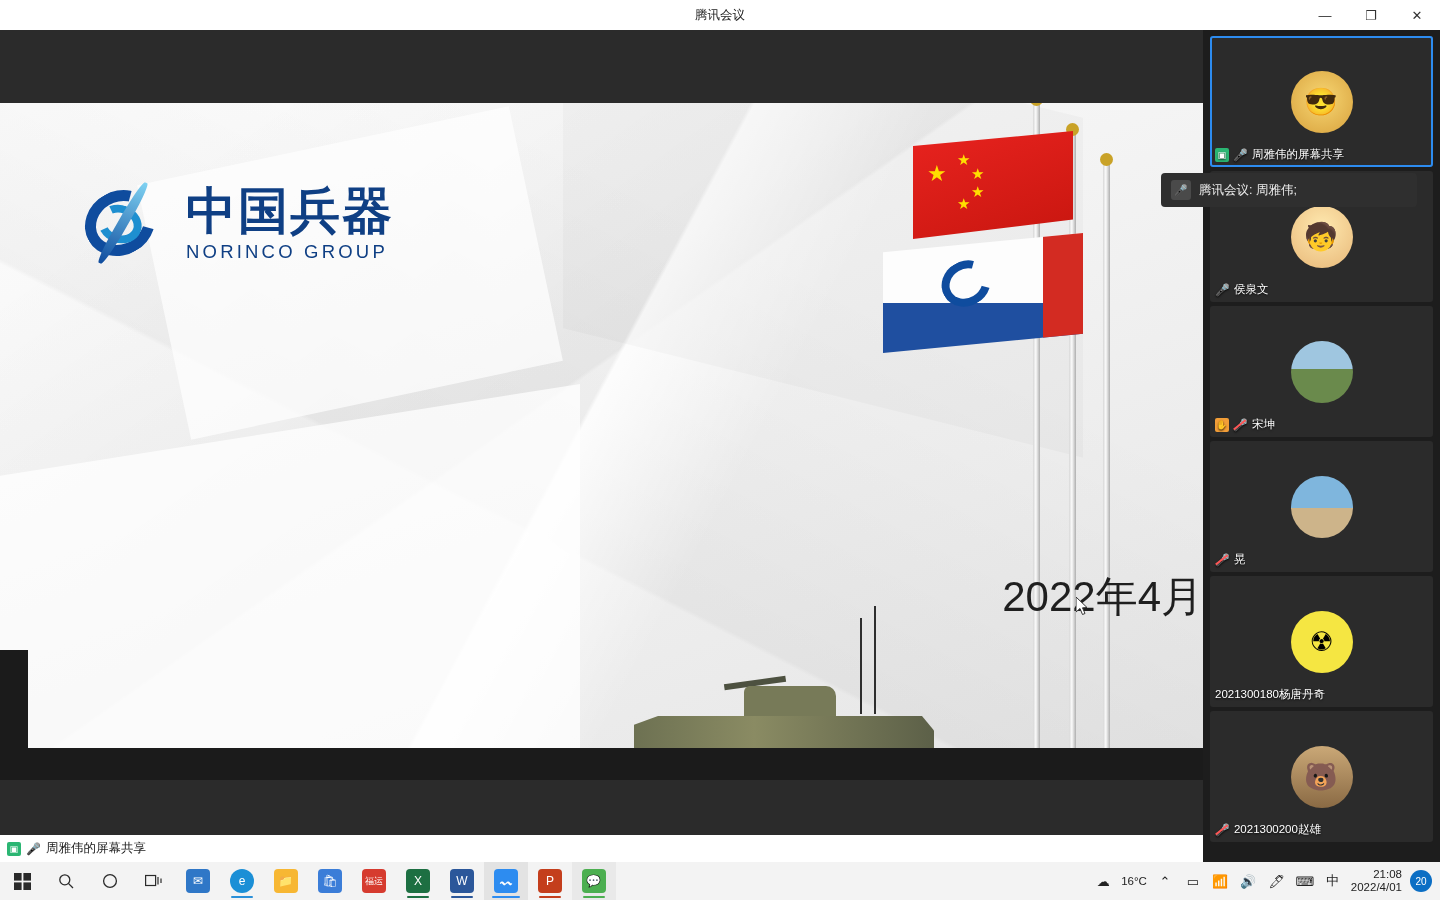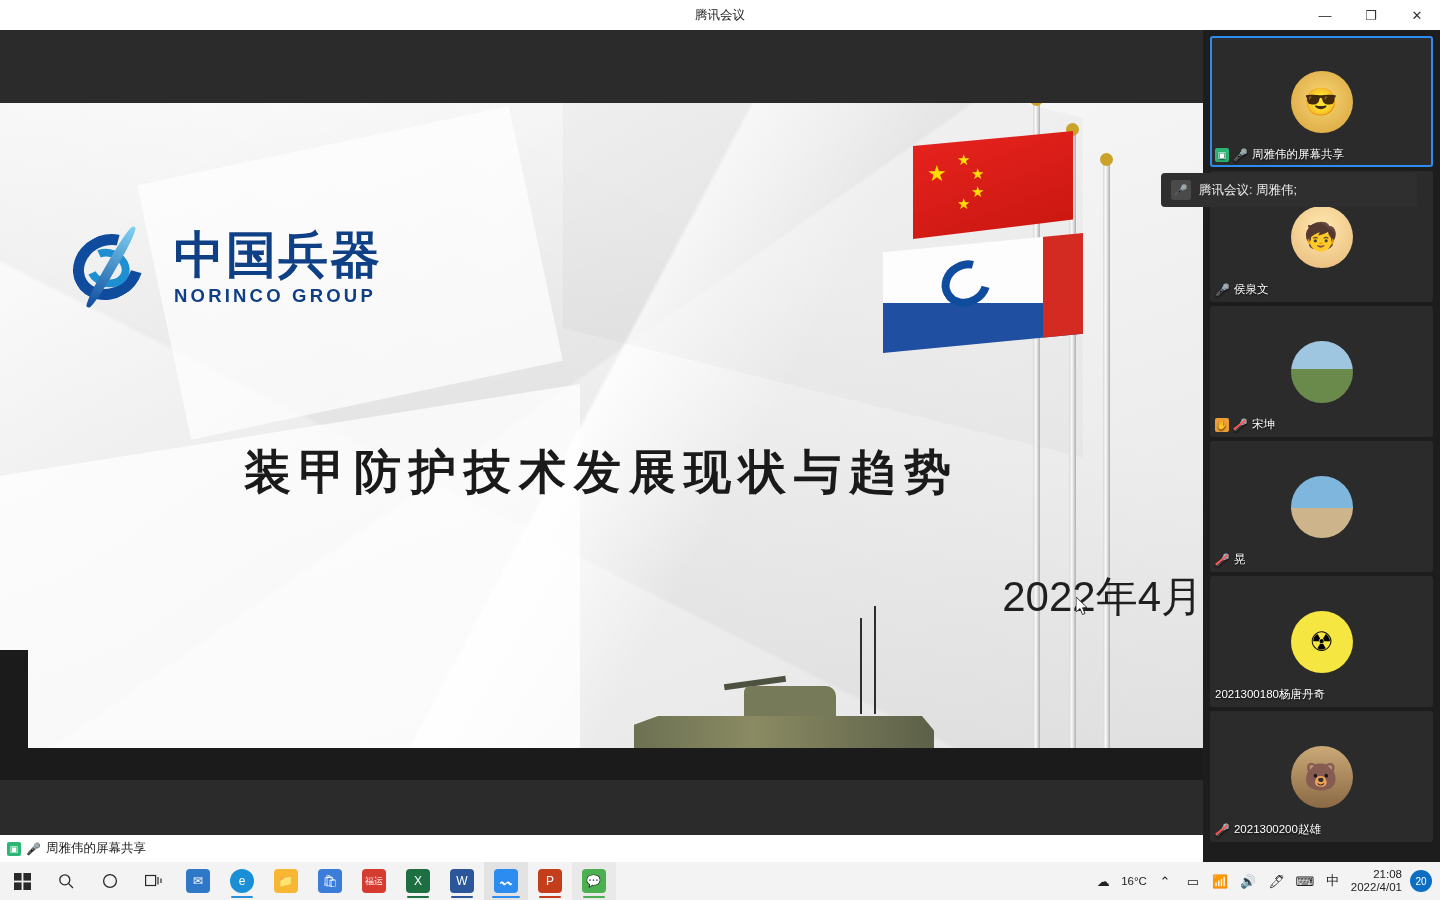--- a/index.html
+++ b/index.html
@@ -54,42 +54,42 @@
     background: rgba(0,0,0,.025);
     transform: skewY(14deg);
   }
   .slide .facet-c {
     position: absolute; left: 160px; top: 40px; width: 380px; height: 260px;
     background: rgba(255,255,255,.7);
     transform: rotate(-12deg);
   }
 
   
-  .logo { position: absolute; left: 64px; top: 78px; display: flex; align-items: center; margin-top: 44px; }
+  .logo { position: absolute; left: 76px; top: 78px; display: flex; align-items: center; }
   .logo-mark { position: relative; width: 110px; height: 86px; }
   .logo-mark .ring {
     position: absolute; left: 8px; top: 10px; width: 72px; height: 64px;
     border: 11px solid #0f4c9e; border-radius: 50%;
     border-right-color: transparent;
     transform: rotate(-30deg);
   }
   .logo-mark .ring2 {
     position: absolute; left: 22px; top: 24px; width: 44px; height: 38px;
     border: 8px solid #1e8fd0; border-radius: 50%;
     border-left-color: transparent;
     transform: rotate(20deg);
   }
   .logo-mark .swoosh {
     position: absolute; left: 42px; top: -4px; width: 10px; height: 92px;
     background: linear-gradient(180deg, #7fd2f2, #0f4c9e);
     transform: rotate(22deg) skewX(-8deg);
     border-radius: 40%;
   }
   .logo-text .cn { font-family: "Liberation Serif", serif; font-weight: 700; font-size: 50px; color: #0f3f84; letter-spacing: 2px; line-height: 1; }
-  .logo-text .en { font-size: 18.5px; color: #0f3f84; letter-spacing: 3.2px; margin-top: 5px; font-weight: 700; }
+  .logo-text .en { font-size: 18.5px; color: #0f3f84; letter-spacing: 3.2px; margin-top: 5px; font-weight: 400; }
 
   
   .flags { position: absolute; right: 0px; top: 0px; width: 300px; height: 660px; }
   .pole { position: absolute; width: 7px; bottom: 0; background: linear-gradient(90deg,#d7d7d7,#fbfbfb 40%,#aeaeae); }
   .pole .knob { position: absolute; top: -10px; left: -3px; width: 13px; height: 13px; border-radius: 50%; background: #c9a227; }
   .flag-cn {
     position: absolute; left: 10px; top: 28px; width: 160px; height: 108px;
     background: linear-gradient(160deg,#e8231f,#c8160f);
     clip-path: polygon(0 14%, 100% 0, 100% 82%, 0 100%);
   }
@@ -260,21 +260,20 @@
           <span class="star" style="left:58px;top:34px;">★</span>
           <span class="star" style="left:58px;top:52px;">★</span>
           <span class="star" style="left:44px;top:64px;">★</span>
         </div>
         <div class="flag-co">
           <div class="mini"></div>
           <div class="red"></div>
         </div>
       </div>
 
-      <div class="slide-title">装甲防护技术发展现状与趋势</div>
       <div class="slide-sub">2022年4月</div>
 
 
       <div class="apc">
         <div class="ant" style="left:236px;"></div>
         <div class="ant" style="left:250px;top:-32px;height:108px;"></div>
         <div class="gun"></div>
         <div class="turret"></div>
         <div class="hull"></div>
         <div class="wheel" style="left:44px;"></div>

